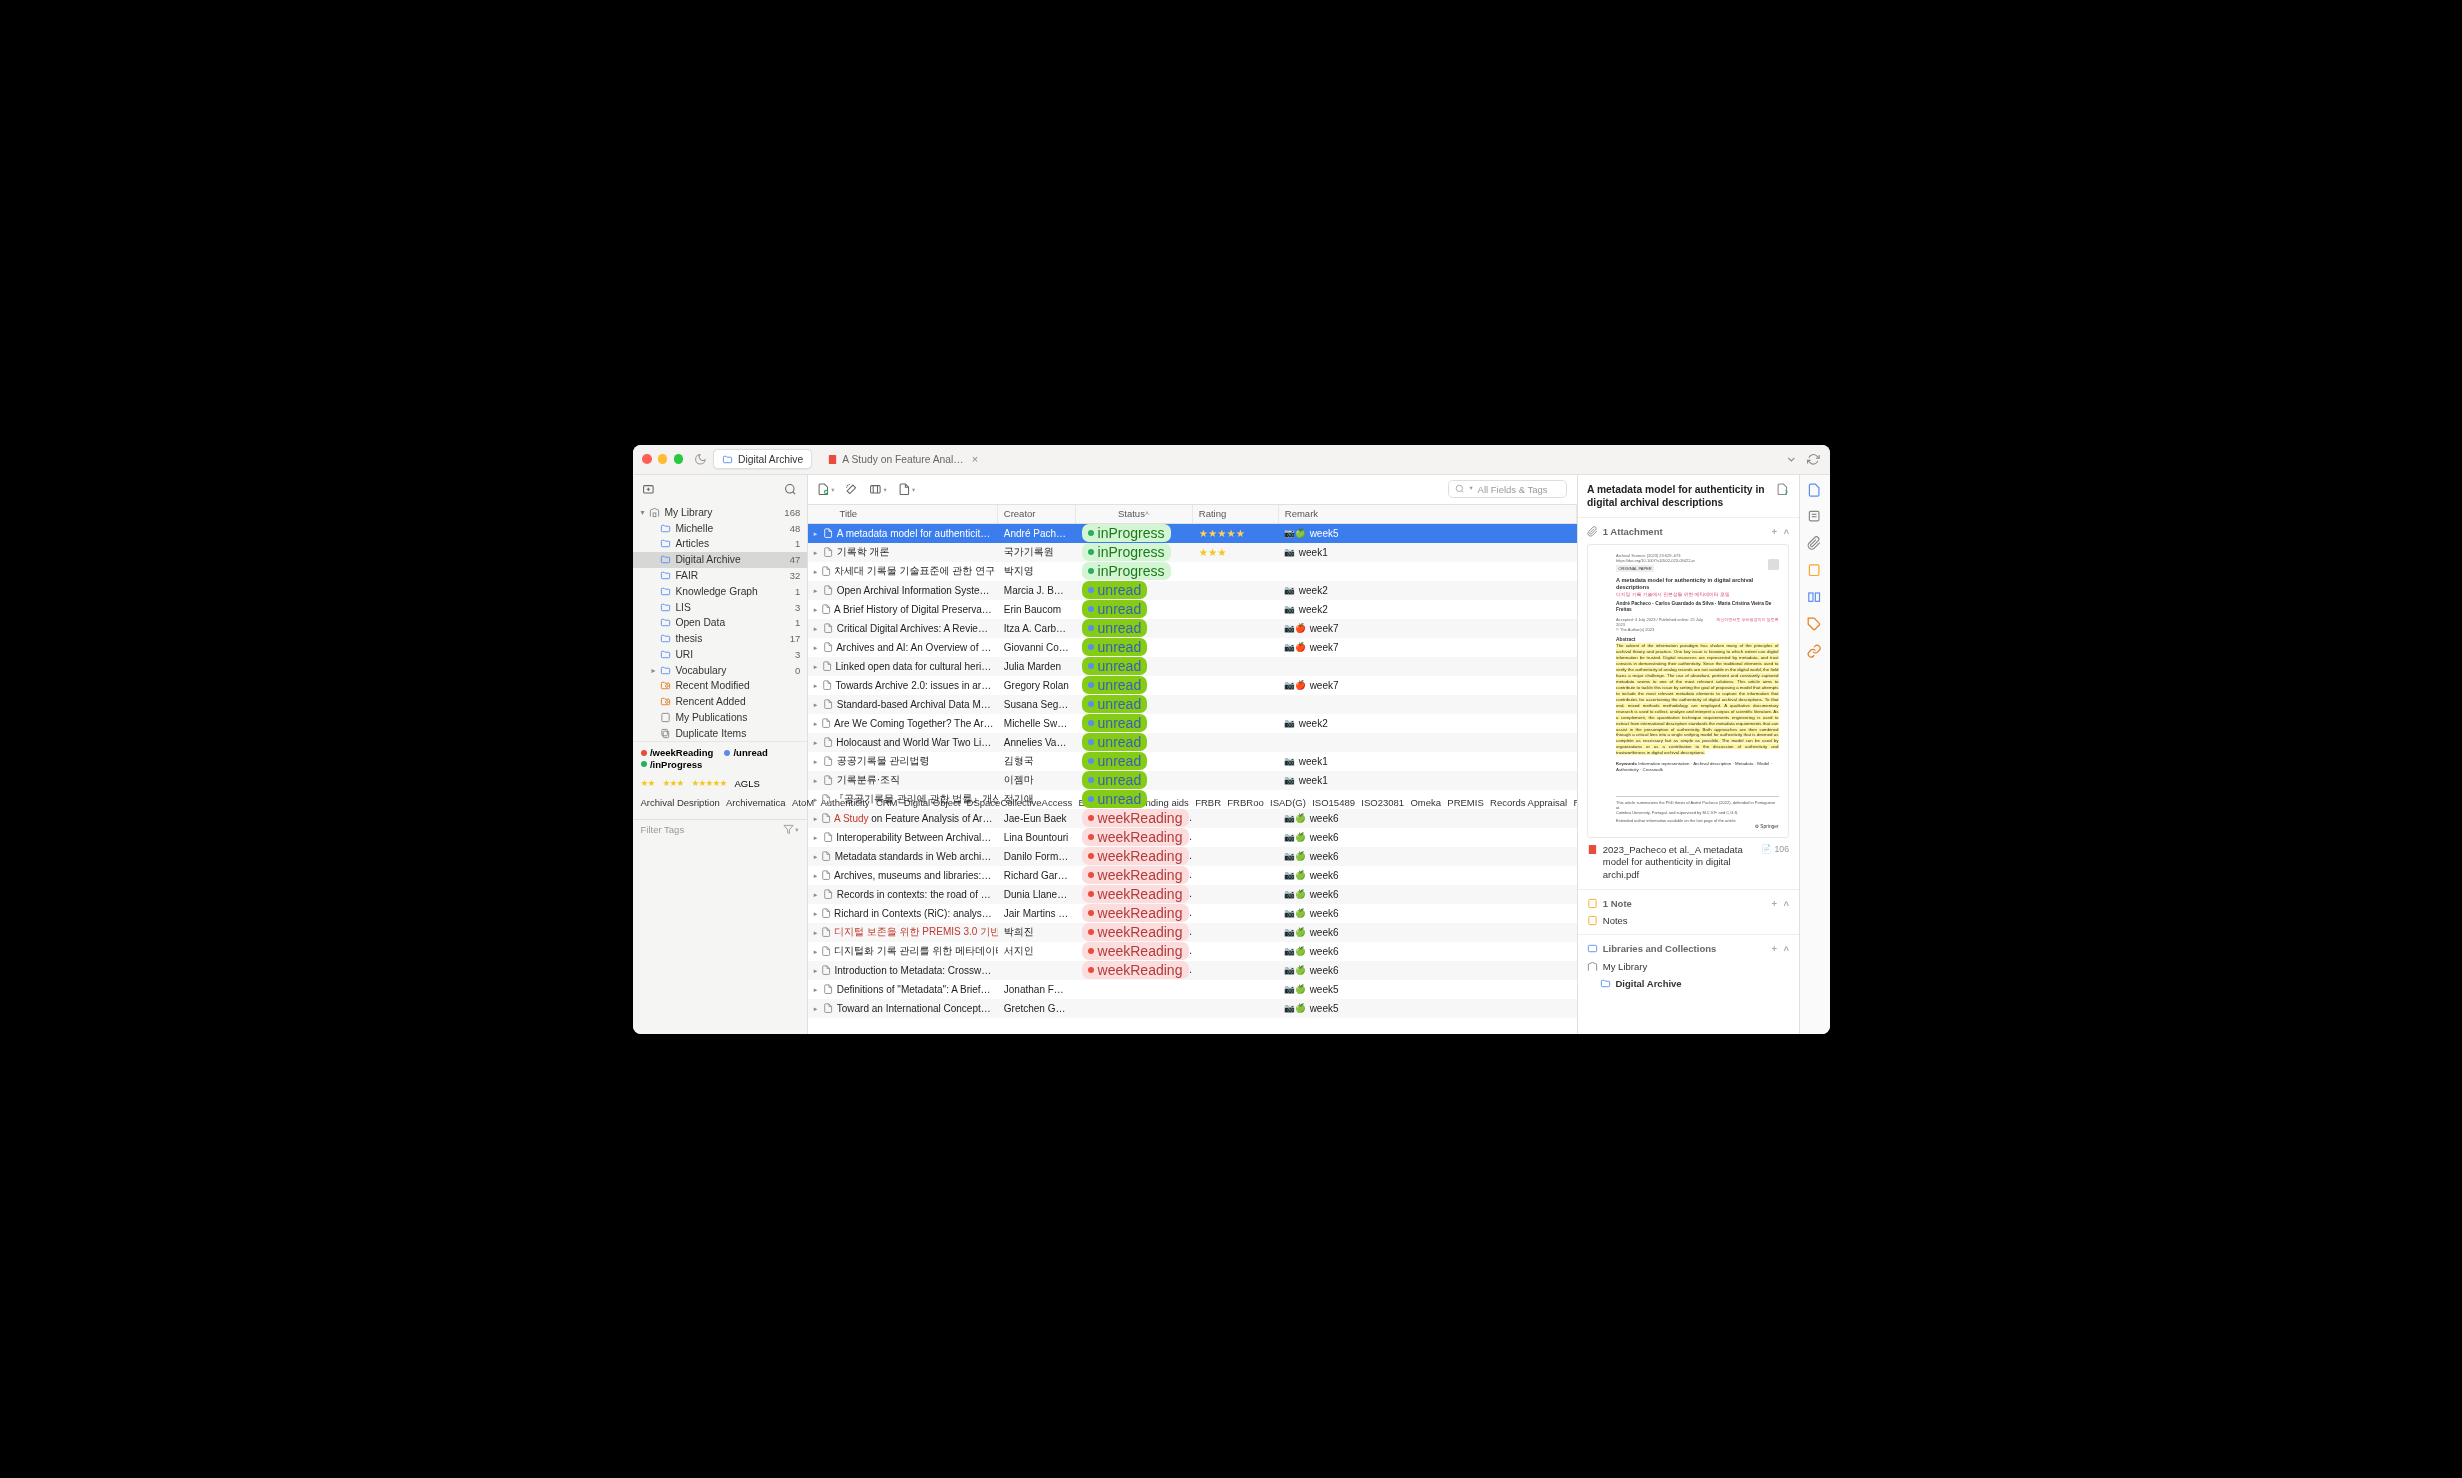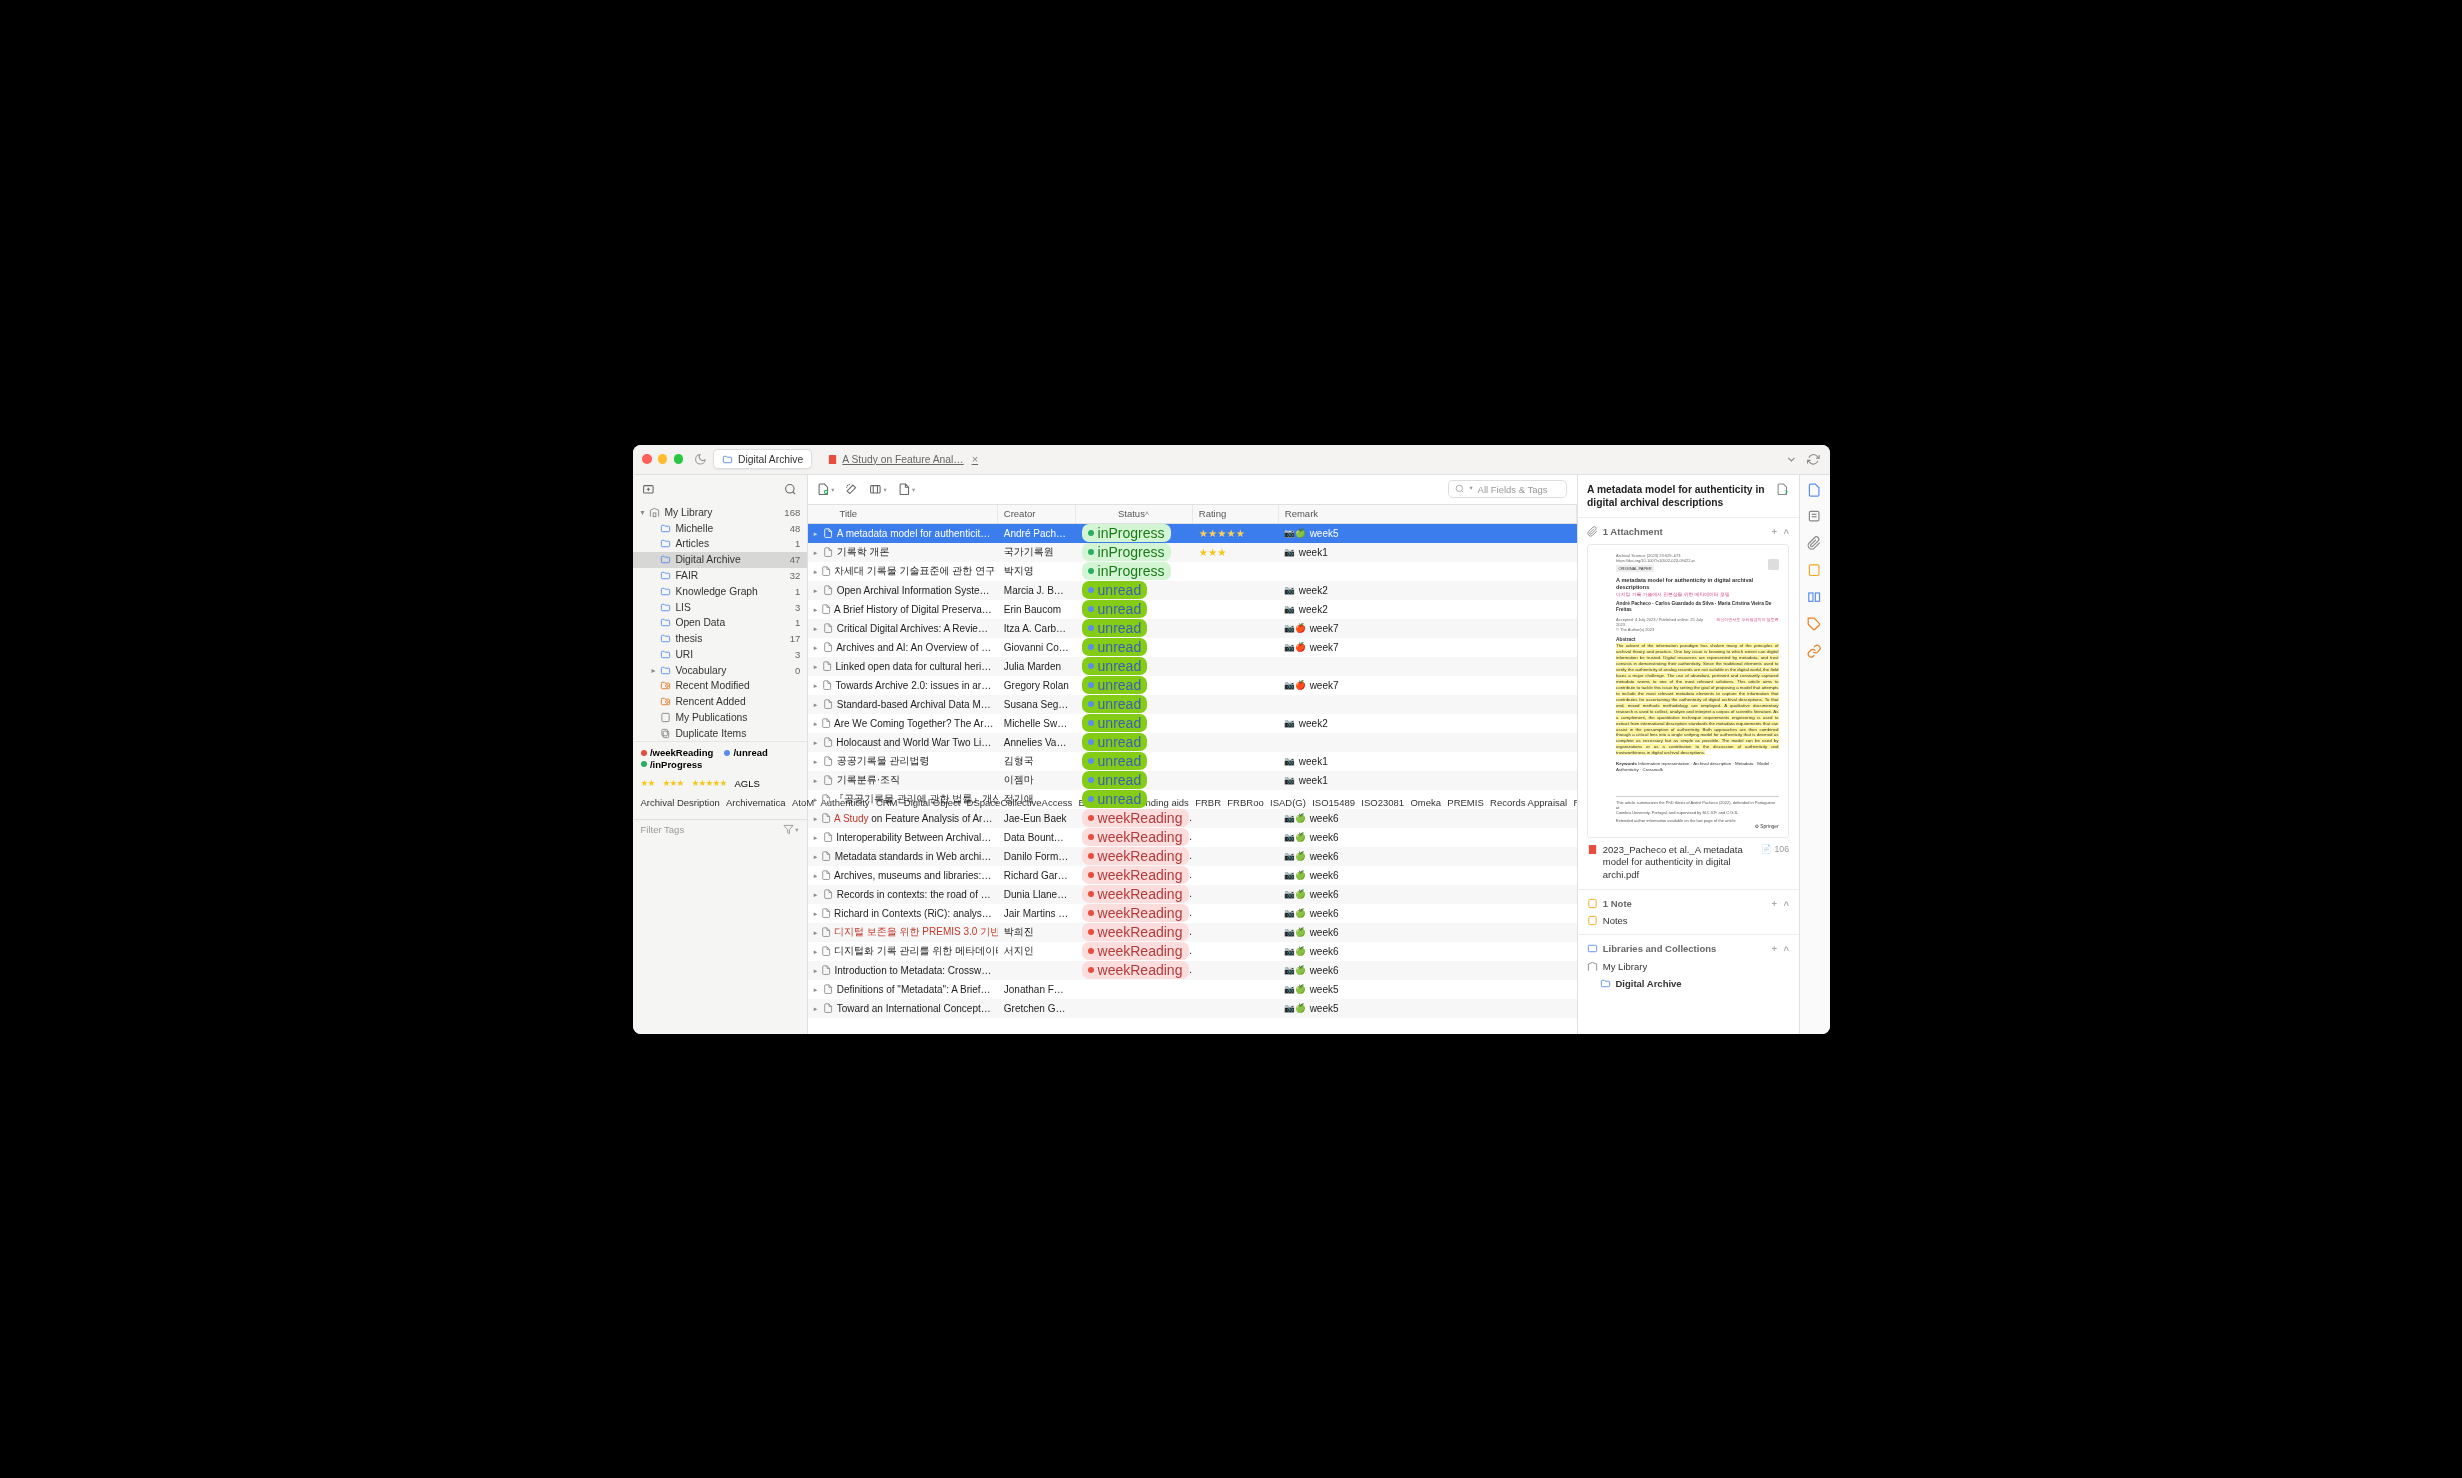--- a/index.html
+++ b/index.html
@@ -4,21 +4,21 @@
 <style>
 * { margin: 0; padding: 0; box-sizing: border-box; font-family: -apple-system, BlinkMacSystemFont, "Segoe UI", sans-serif; }
 body { background: #000; display: flex; align-items: center; justify-content: center; min-height: 100vh; }
 .window { width: 1197px; height: 589px; background: #fff; border-radius: 8px; overflow: hidden; display: flex; flex-direction: column; box-shadow: 0 8px 32px rgba(0,0,0,0.3); }
 .titlebar { height: 30px; background: #f4f3f2; display: flex; align-items: center; padding: 0 9.5px; border-bottom: 0.8px solid #e0e0e0; gap: 6.3px; }
 .traffic { display: flex; gap: 6.3px; }
 .tl { width: 9.5px; height: 9.5px; border-radius: 50%; }
 .tl.r { background: #ff5f57; } .tl.y { background: #febc2e; } .tl.g { background: #28c840; }
 .moon-icon { width: 12.7px; height: 12.7px; margin-left: 4.8px; color: #999; }
 .tab { display: flex; align-items: center; gap: 4.8px; padding: 3.2px 8px; background: #fff; border-radius: 4.8px; font-size: 10.3px; color: #333; border: 0.8px solid #ddd; box-shadow: 0 0.8px 1.6px rgba(0,0,0,0.05); }
-.tab.inactive { background: transparent; border: none; box-shadow: none; color: #666; text-decoration: underline; }
+.tab.inactive { background: transparent; border: none; box-shadow: none; color: #666; }
 .tab-close { color: #888; font-size: 11px; cursor: pointer; margin-left: 3.2px; }
 .titlebar-right { margin-left: auto; display: flex; gap: 9.5px; color: #888; }
 .body { flex: 1; display: flex; min-height: 0; }
 .sidebar { width: 175px; background: #f5f5f4; border-right: 0.8px solid #e0e0e0; display: flex; flex-direction: column; }
 .sb-toolbar { height: 30px; display: flex; align-items: center; justify-content: space-between; padding: 0 9.5px; color: #666; }
 .tree { flex: 0 0 auto; max-height: 278px; overflow-y: auto; font-size: 10.3px; color: #333; }
 .tree-item { display: flex; align-items: center; padding: 2.4px 6.3px 2.4px 8px; cursor: pointer; }
 .tree-item.l1 { padding-left: 19px; }
 .tree-item.selected { background: #d7d7d6; }
 .tree-item .count { margin-left: auto; color: #666; font-size: 9.5px; }
@@ -650,21 +650,21 @@
             <div class="cell title">
               <span class="chev">▸</span>
               <span>
                 <svg width="10.3" height="10.3" viewBox="0 0 24 24" fill="none" stroke="#888" stroke-width="2">
                   <path d="M14 2H6a2 2 0 0 0-2 2v16a2 2 0 0 0 2 2h12a2 2 0 0 0 2-2V8z"></path>
                   <polyline points="14 2 14 8 20 8"></polyline>
                 </svg>
               </span>
               <span>Interoperability Between Archival…</span>
             </div>
-            <div class="cell creator">Data Bountouri</div>
+            <div class="cell creator">Lina Bountouri</div>
             <div class="cell status"><span class="pill weekreading"><span class="dot red"></span>weekReading</span></div>
             <div class="cell rating"></div>
             <div class="cell remark"><span class="emoji-sm">📷🍏</span> week6</div>
           </div>
           <div class="row">
             <div class="cell title">
               <span class="chev">▸</span>
               <span>
                 <svg width="10.3" height="10.3" viewBox="0 0 24 24" fill="none" stroke="#888" stroke-width="2">
                   <path d="M14 2H6a2 2 0 0 0-2 2v16a2 2 0 0 0 2 2h12a2 2 0 0 0 2-2V8z"></path>

